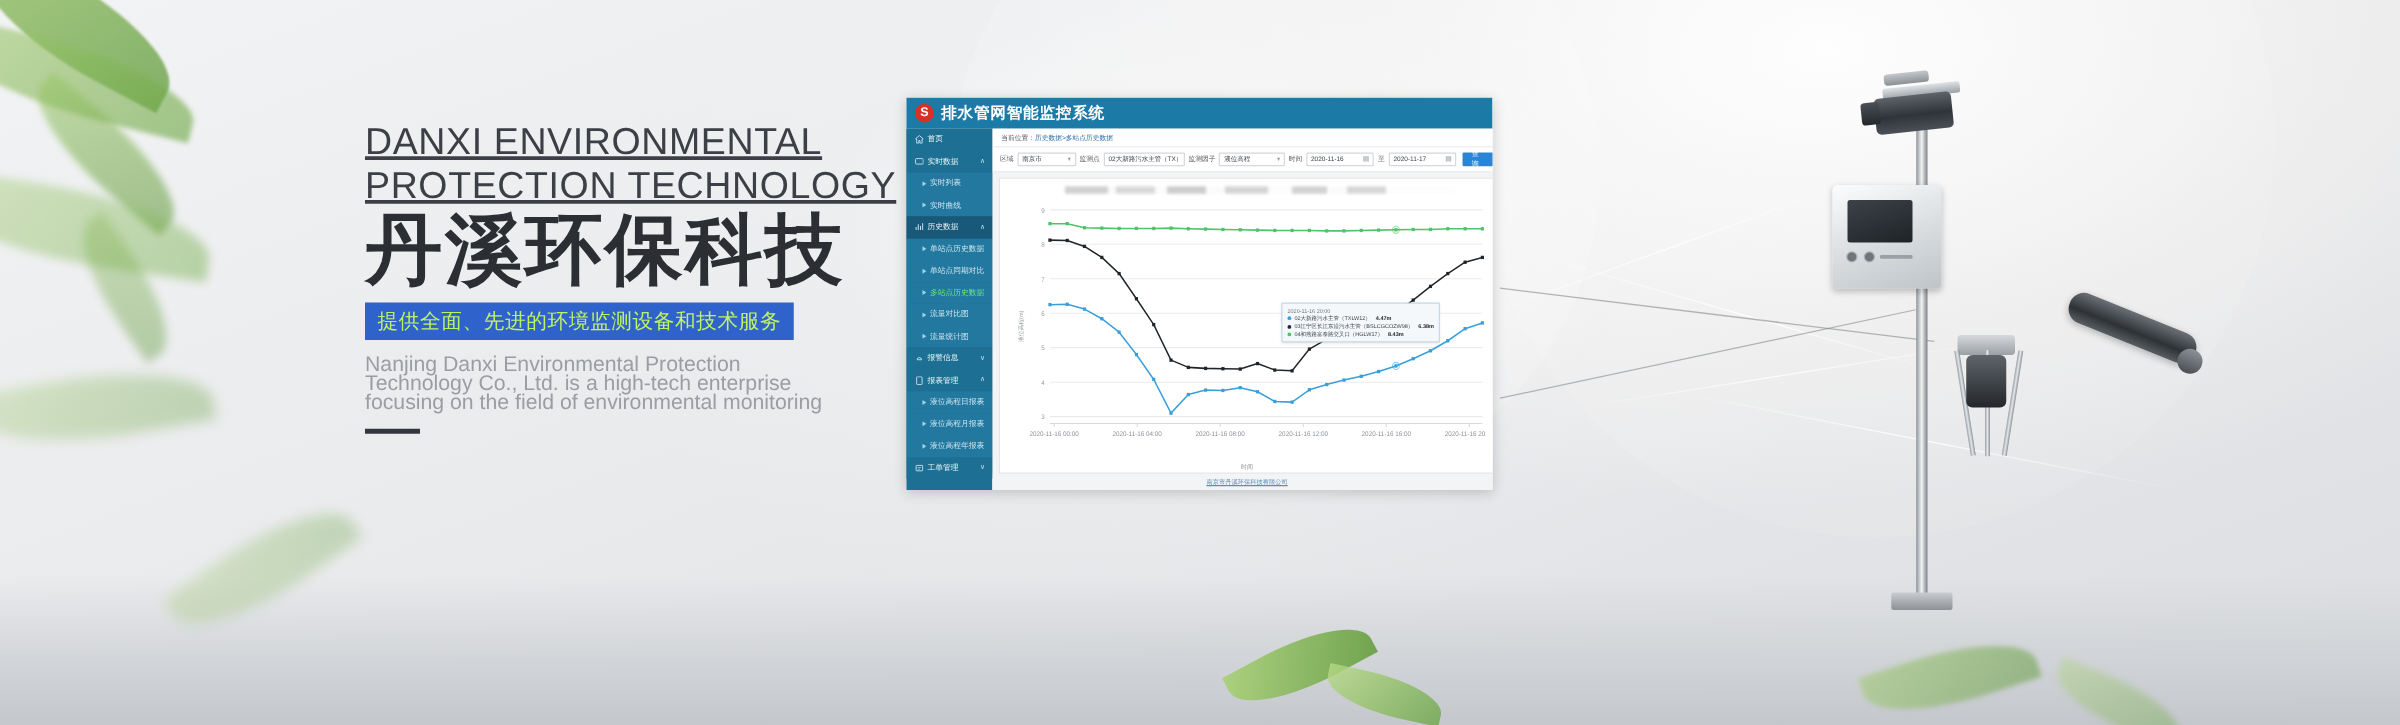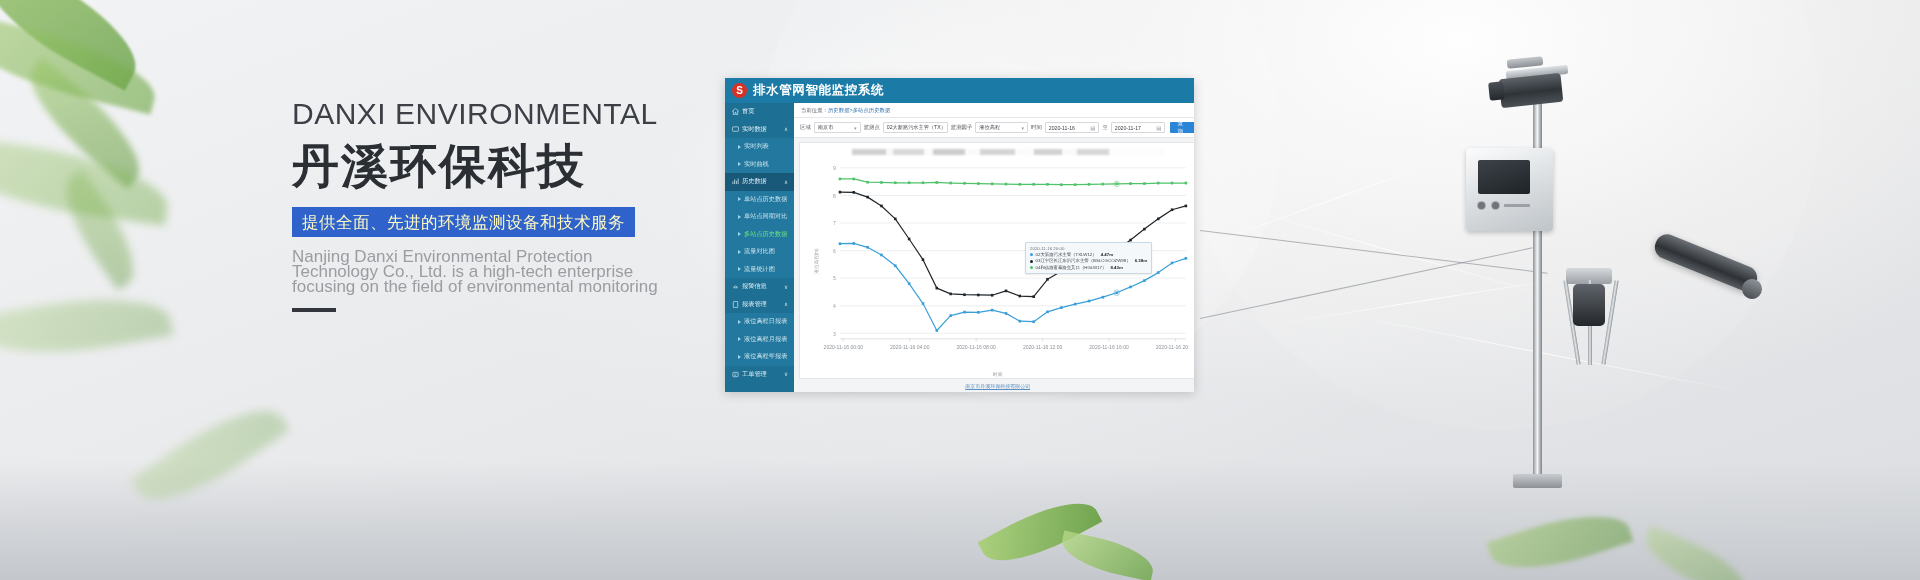--- a/index.html
+++ b/index.html
@@ -49,23 +49,23 @@
        background:linear-gradient(120deg,#b7da87,#6ca647);opacity:.8;}
   .l-i{left:1490px;top:520px;width:140px;height:44px;transform:rotate(-18deg);
        background:linear-gradient(120deg,#9cc967,#5d9938);opacity:.5;filter:blur(2px);}
   .l-j{left:1640px;top:545px;width:110px;height:36px;transform:rotate(22deg);
        background:linear-gradient(120deg,#afd47d,#6aa344);opacity:.4;filter:blur(3px);}
   .l-k{left:130px;top:430px;width:160px;height:50px;transform:rotate(-35deg);
        background:linear-gradient(120deg,#a3cb72,#63a03d);opacity:.3;filter:blur(5px);}
 
   
   .hero{position:absolute;left:292px;top:96px;width:440px;}
-  .hero-en{color:#3c4046;font-size:30px;line-height:35px;letter-spacing:.5px;white-space:nowrap;}
-  .hero-cn{color:#2b2f34;font-size:47px;line-height:58px;font-weight:bold;letter-spacing:2px;margin-top:6px;}
-  .hero-bar{margin-top:12px;background:#2f63cb;color:#fef9c3;font-size:16.5px;
+  .hero-en{color:#3c4046;font-size:30px;line-height:35px;letter-spacing:.5px;white-space:nowrap;text-decoration:underline;}
+  .hero-cn{color:#2b2f34;font-size:62px;line-height:58px;font-weight:bold;letter-spacing:2px;margin-top:6px;}
+  .hero-bar{margin-top:12px;background:#2f63cb;color:#bef264;font-size:16.5px;
     line-height:30px;height:30px;padding:0 10px;display:inline-block;letter-spacing:.5px;}
   .hero-p{margin-top:12px;color:#9a9da1;font-size:17px;line-height:15px;max-width:382px;}
   .hero-slogan{margin-top:16px;color:#3f434a;font-size:19px;letter-spacing:2px;}
   .hero-rule{margin-top:14px;width:44px;height:4px;background:#33373d;}
 
   
   .app{position:absolute;left:725px;top:78px;width:469px;height:314px;
     background:#ffffff;box-shadow:0 2px 10px rgba(0,0,0,.18);overflow:hidden;}
   .app-header{height:25px;background:#1b7ba6;display:flex;align-items:center;padding-left:7px;}
   .app-logo{width:15px;height:15px;border-radius:50%;background:#d93025;
@@ -183,20 +183,21 @@
   <div class="leaf l-e"></div>
   <div class="leaf l-f"></div>
   <div class="leaf l-k"></div>
   <div class="leaf l-g"></div>
   <div class="leaf l-h"></div>
   <div class="leaf l-i"></div>
   <div class="leaf l-j"></div>
 
   <div class="hero">
     <div class="hero-en">DANXI ENVIRONMENTAL</div>
+    <div class="hero-en">PROTECTION TECHNOLOGY</div>
     <div class="hero-cn">丹溪环保科技</div>
     <div class="hero-bar">提供全面、先进的环境监测设备和技术服务</div>
     <div class="hero-p">Nanjing Danxi Environmental Protection Technology Co., Ltd. is a high-tech enterprise focusing on the field of environmental monitoring</div>
     <div class="hero-rule"></div>
   </div>
 
   <div class="app">
     <div class="app-header">
       <div class="app-logo">S</div>
       <div class="app-title">排水管网智能监控系统</div>

